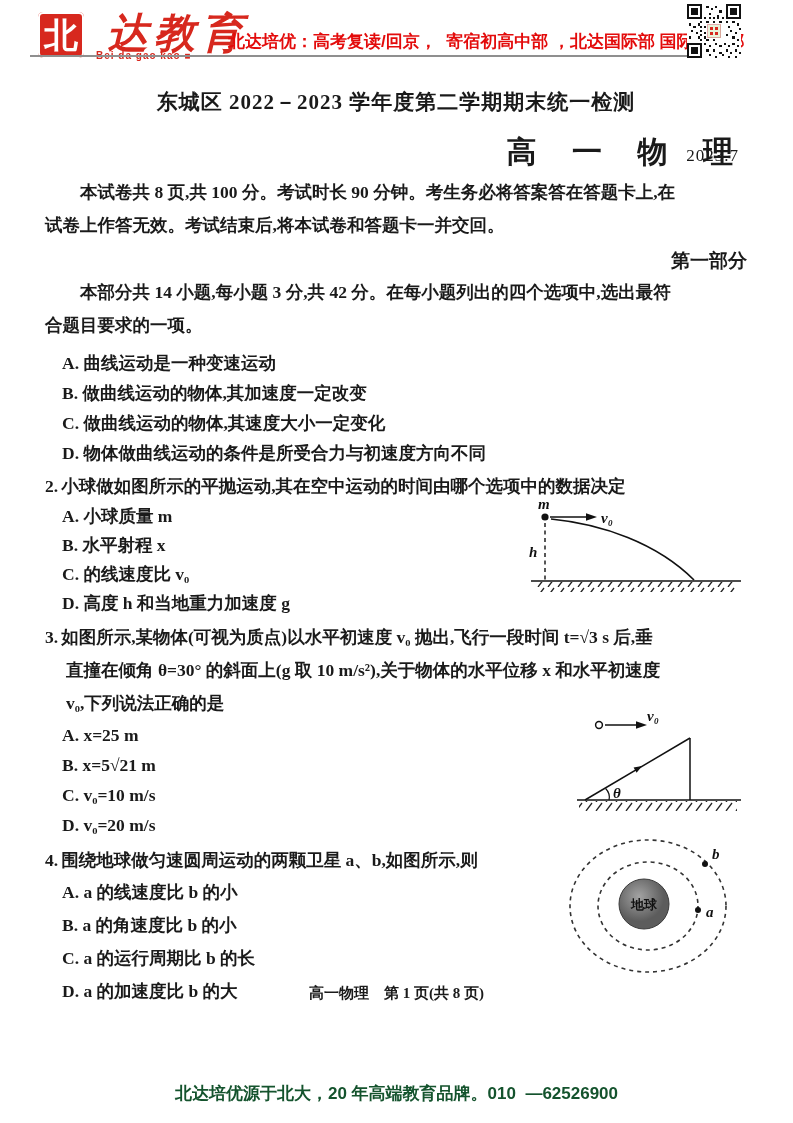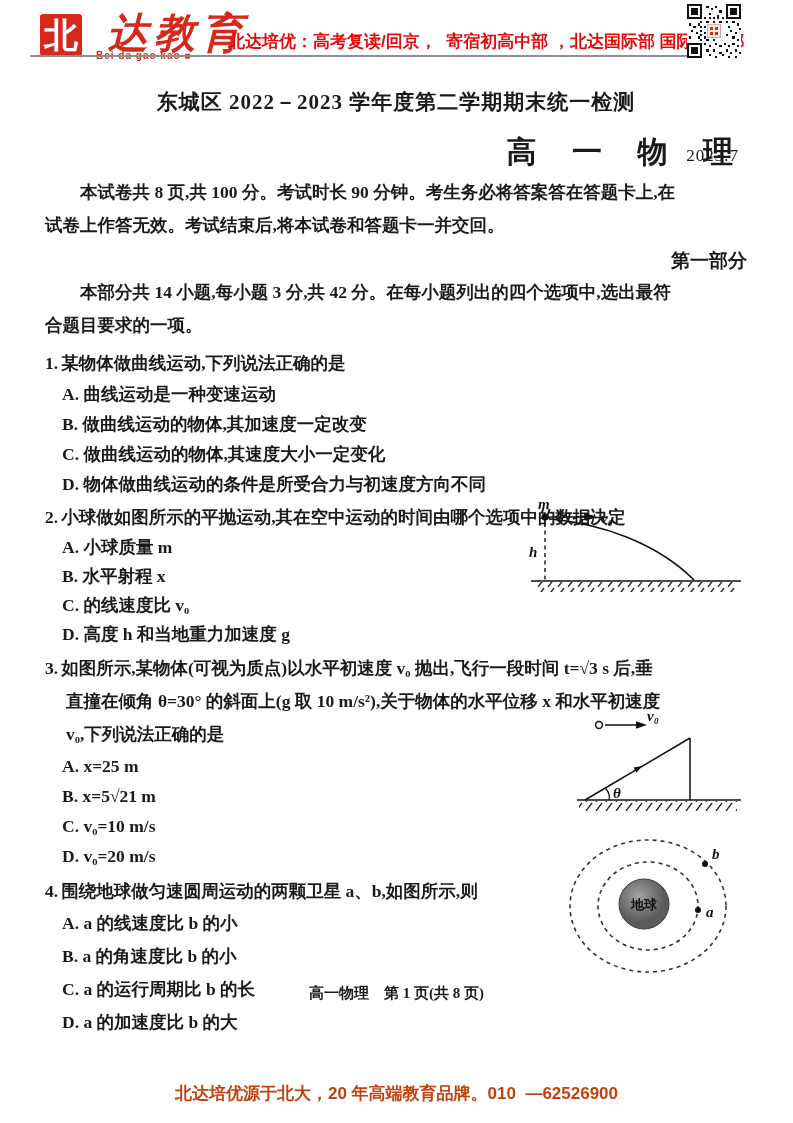--- a/index.html
+++ b/index.html
@@ -72,21 +72,21 @@
   .fig4{left:560px;top:834px;}
   .fig text{font-family:"Liberation Serif","DejaVu Serif",serif;font-style:italic;font-weight:bold;font-size:15px;fill:#111;}
   .fig text.cjk{font-style:normal;font-size:13px;}
   
   .page-footer{
     position:absolute;left:0;top:984px;width:100%;text-align:center;
     font-size:15px;font-weight:600;white-space:pre;
   }
   .banner{
     position:absolute;left:0;top:1082px;width:100%;text-align:center;
-    color:#c2410c;font-family:"Liberation Sans","DejaVu Sans",sans-serif;
+    color:#14532d;font-family:"Liberation Sans","DejaVu Sans",sans-serif;
     font-weight:bold;font-size:17px;white-space:pre;
   }
 </style>
 </head>
 <body>
 
 <div class="page">
 
   <div class="hdr-seal">北</div>
   <div class="hdr-brand">达教育</div>
@@ -136,23 +136,20 @@
     </div>
 
     <div class="part-title">第一部分</div>
 
     <div class="part-intro">
       <div class="l1">本部分共 14 小题,每小题 3 分,共 42 分。在每小题列出的四个选项中,选出最符</div>
       <div>合题目要求的一项。</div>
     </div>
 
     <div class="q q1">
-      <div class="stem">
-        <span class="qnum">1.</span><span>某物体做曲线运动,下列说法正确的是</span>
-      </div>
       <div class="opt">A. 曲线运动是一种变速运动</div>
       <div class="opt">B. 做曲线运动的物体,其加速度一定改变</div>
       <div class="opt">C. 做曲线运动的物体,其速度大小一定变化</div>
       <div class="opt">D. 物体做曲线运动的条件是所受合力与初速度方向不同</div>
     </div>
 
     <div class="q q2">
       <div class="stem">
         <span class="qnum">2.</span><span>小球做如图所示的平抛运动,其在空中运动的时间由哪个选项中的数据决定</span>
       </div>

